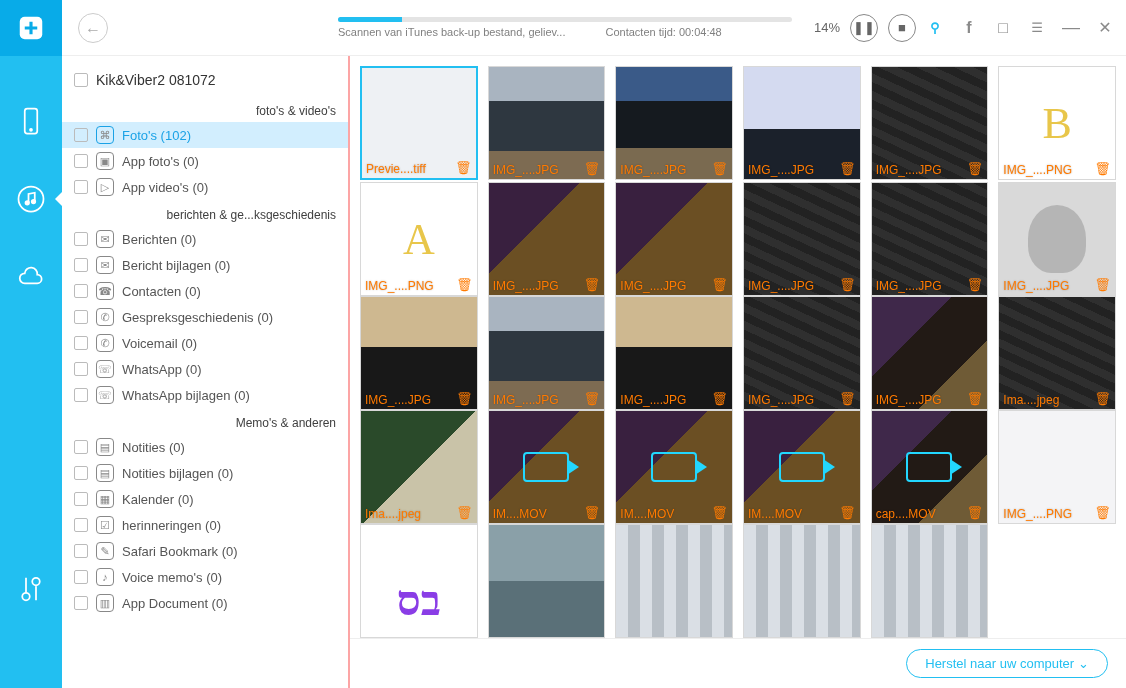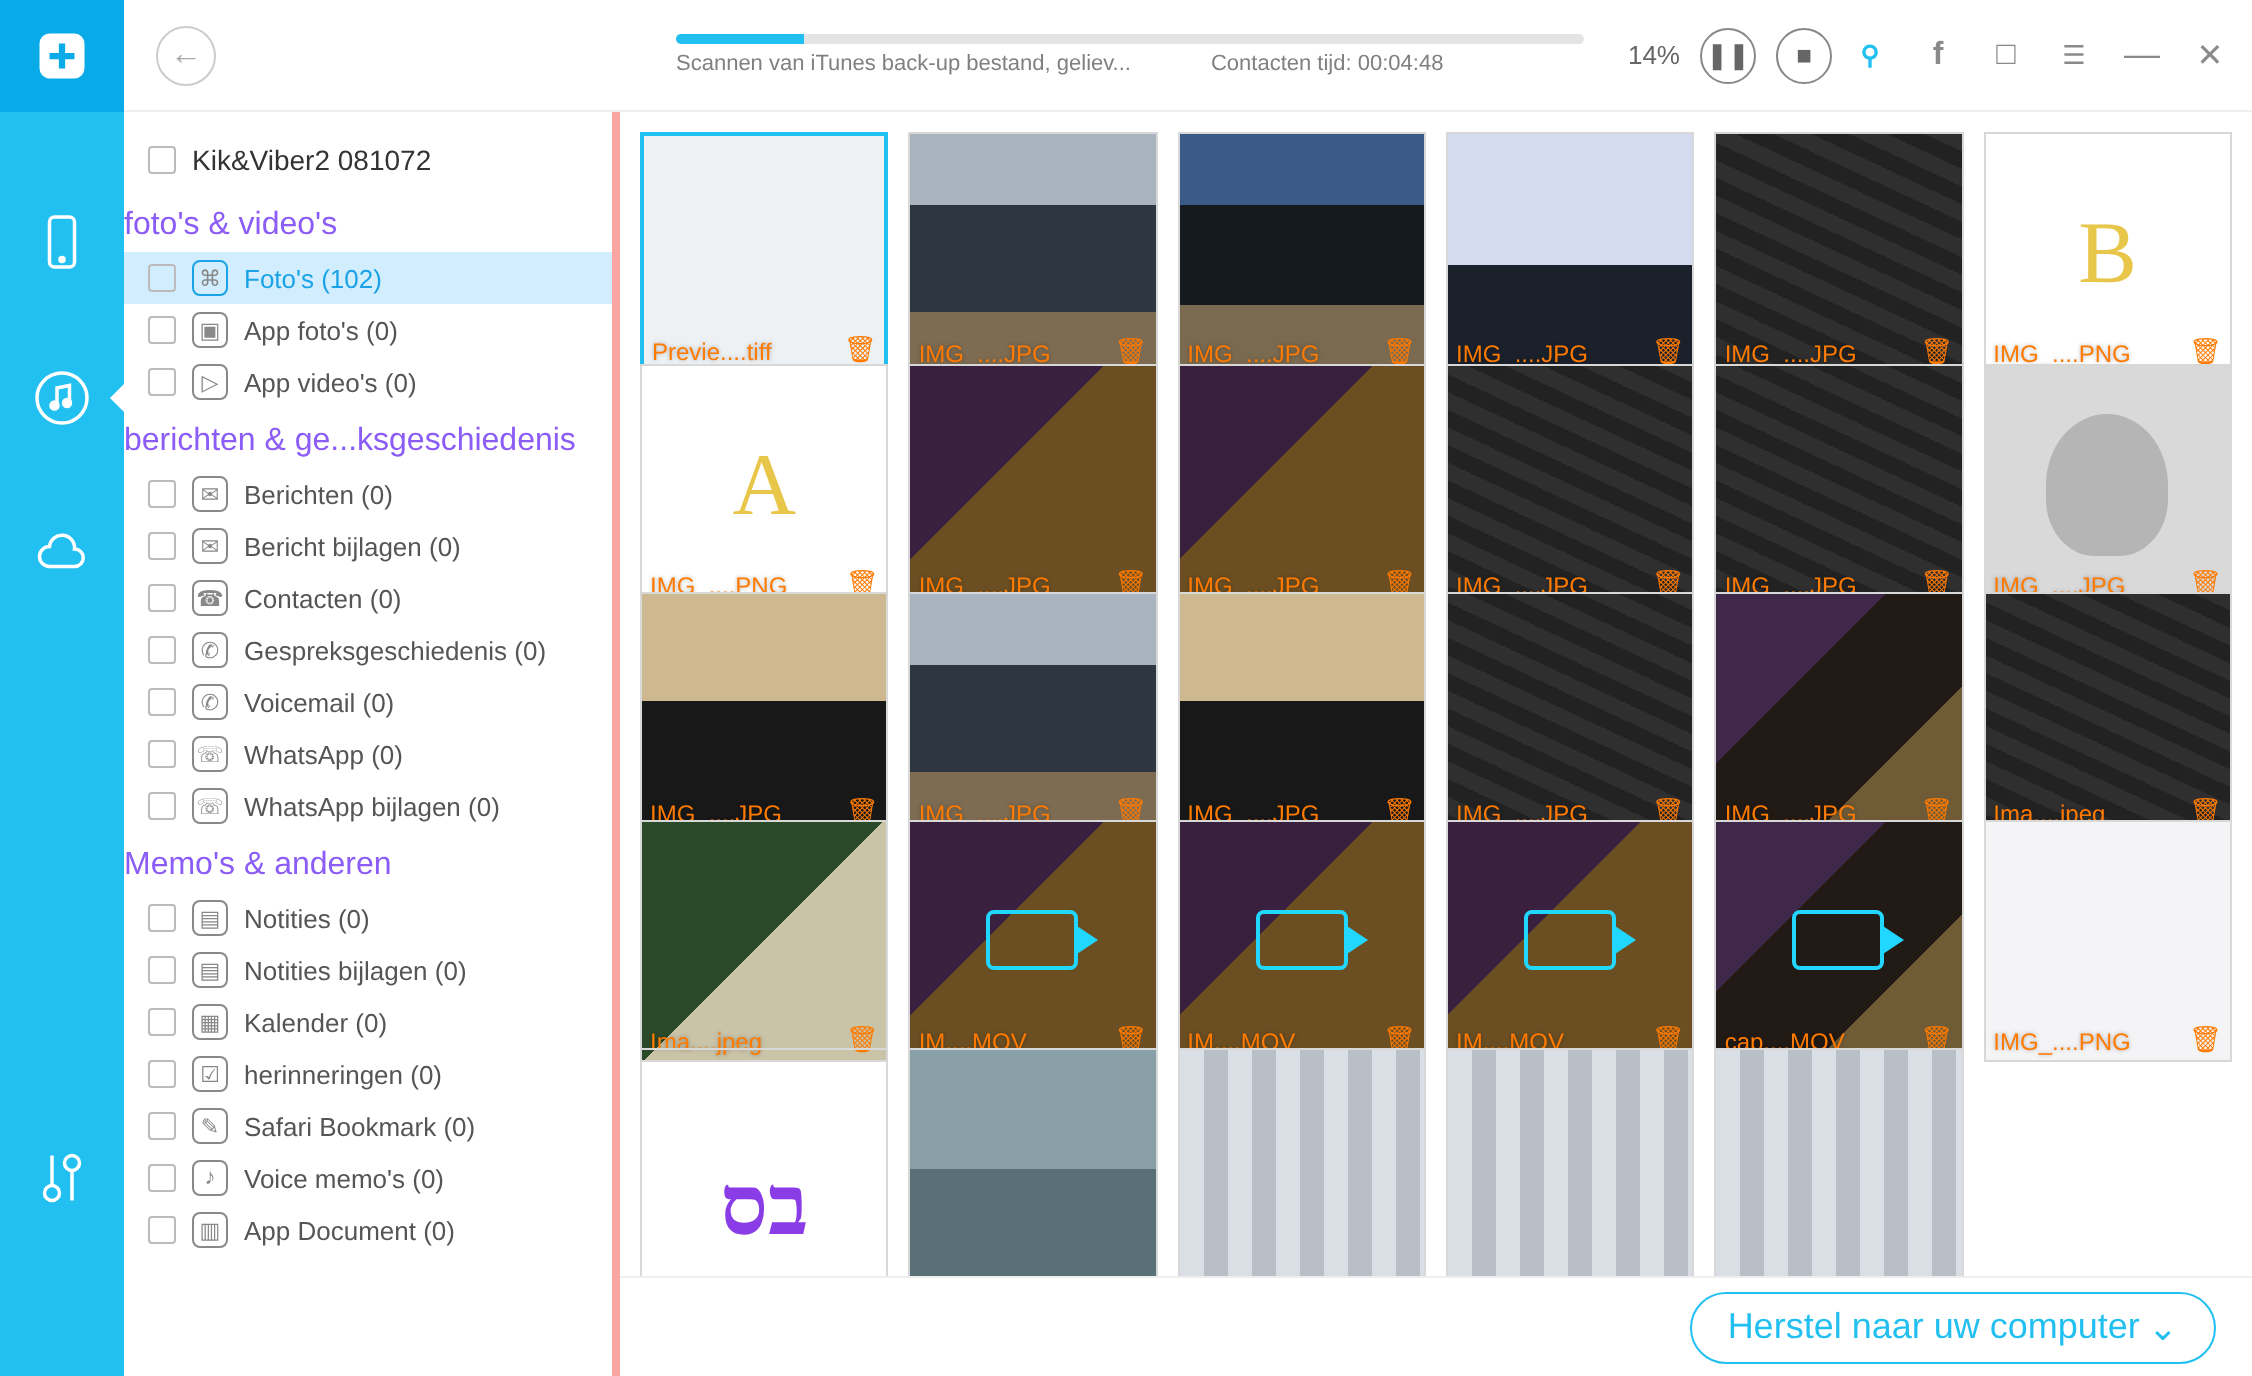--- a/index.html
+++ b/index.html
@@ -62,25 +62,26 @@
 .round-btn{
   width:28px;height:28px;border:1.5px solid #888;border-radius:50%;
   display:flex;align-items:center;justify-content:center;cursor:pointer;
   color:#666;
 }
 .header-icons{display:flex;gap:16px;align-items:center;margin-left:auto;}
 .header-icons span{width:18px;height:18px;display:flex;align-items:center;justify-content:center;cursor:pointer;color:#8a8a8a;}
 .header-icons .key{color:#22bff1;font-weight:700;}
 .content{flex:1;display:flex;overflow:hidden;}
 .tree{
-  width:248px;overflow-y:auto;padding:12px 0 12px 0;
-  border-right:4px solid #fca5a5;
+  width:288px;overflow-y:auto;padding:12px 0 12px 0;
+  border-right:2px solid #fca5a5;
+  text-align:right;
 }
 .tree-title{display:flex;align-items:center;gap:8px;padding:4px 12px 8px;font-size:14px;color:#333;}
-.section-label{font-size:16px;color:#8b5cf6;padding:8px 0 4px;}
+.section-label{font-size:12px;color:#404040;padding:8px 12px 4px;}
 .tree-item{
   display:flex;align-items:center;gap:8px;padding:4px 12px;
   cursor:pointer;font-size:13px;color:#555;height:26px;
 }
 .tree-item.selected{background:#d2eefe;color:#1aa2e6;}
 .tree-item.selected .ticon{border-color:#1aa2e6;}
 .chk{width:14px;height:14px;border:1px solid #bbb;border-radius:2px;flex-shrink:0;}
 .ticon{
   width:18px;height:18px;border:1.3px solid #888;border-radius:4px;
   flex-shrink:0;display:flex;align-items:center;justify-content:center;
@@ -111,21 +112,21 @@
   content:"";position:absolute;right:-12px;top:50%;transform:translateY(-50%);
   border-top:8px solid transparent;border-bottom:8px solid transparent;
   border-left:12px solid #22d7ff;
 }
 .footer{
   height:50px;border-top:1px solid #eee;display:flex;align-items:center;
   justify-content:flex-end;padding:0 18px;
 }
 .restore-btn{
   border:1.5px solid #22bff1;color:#22bff1;background:#fff;
-  padding:6px 18px;border-radius:20px;font-size:18px;cursor:pointer;
+  padding:6px 18px;border-radius:20px;font-size:13px;cursor:pointer;
   display:flex;align-items:center;gap:4px;
 }
 
 .bg-screenshot{background:#eef1f4;}
 .bg-monitor{background:linear-gradient(180deg,#a9b4c0 30%,#2e3740 30% 75%,#7d6b52 75%);}
 .bg-dualmonitor{background:linear-gradient(180deg,#3a5a88 30%,#151a1f 30% 72%,#7a6a50 72%);}
 .bg-fb{background:linear-gradient(180deg,#d4daf0 55%,#1b212b 55%);}
 .bg-kb{background:repeating-linear-gradient(25deg,#222 0 8px,#2f2f2f 8px 16px);}
 .bg-letter{background:#fff;display:flex;align-items:center;justify-content:center;}
 .bg-letter span.in{font-size:44px;color:#e8c64a;font-family:cursive;}

